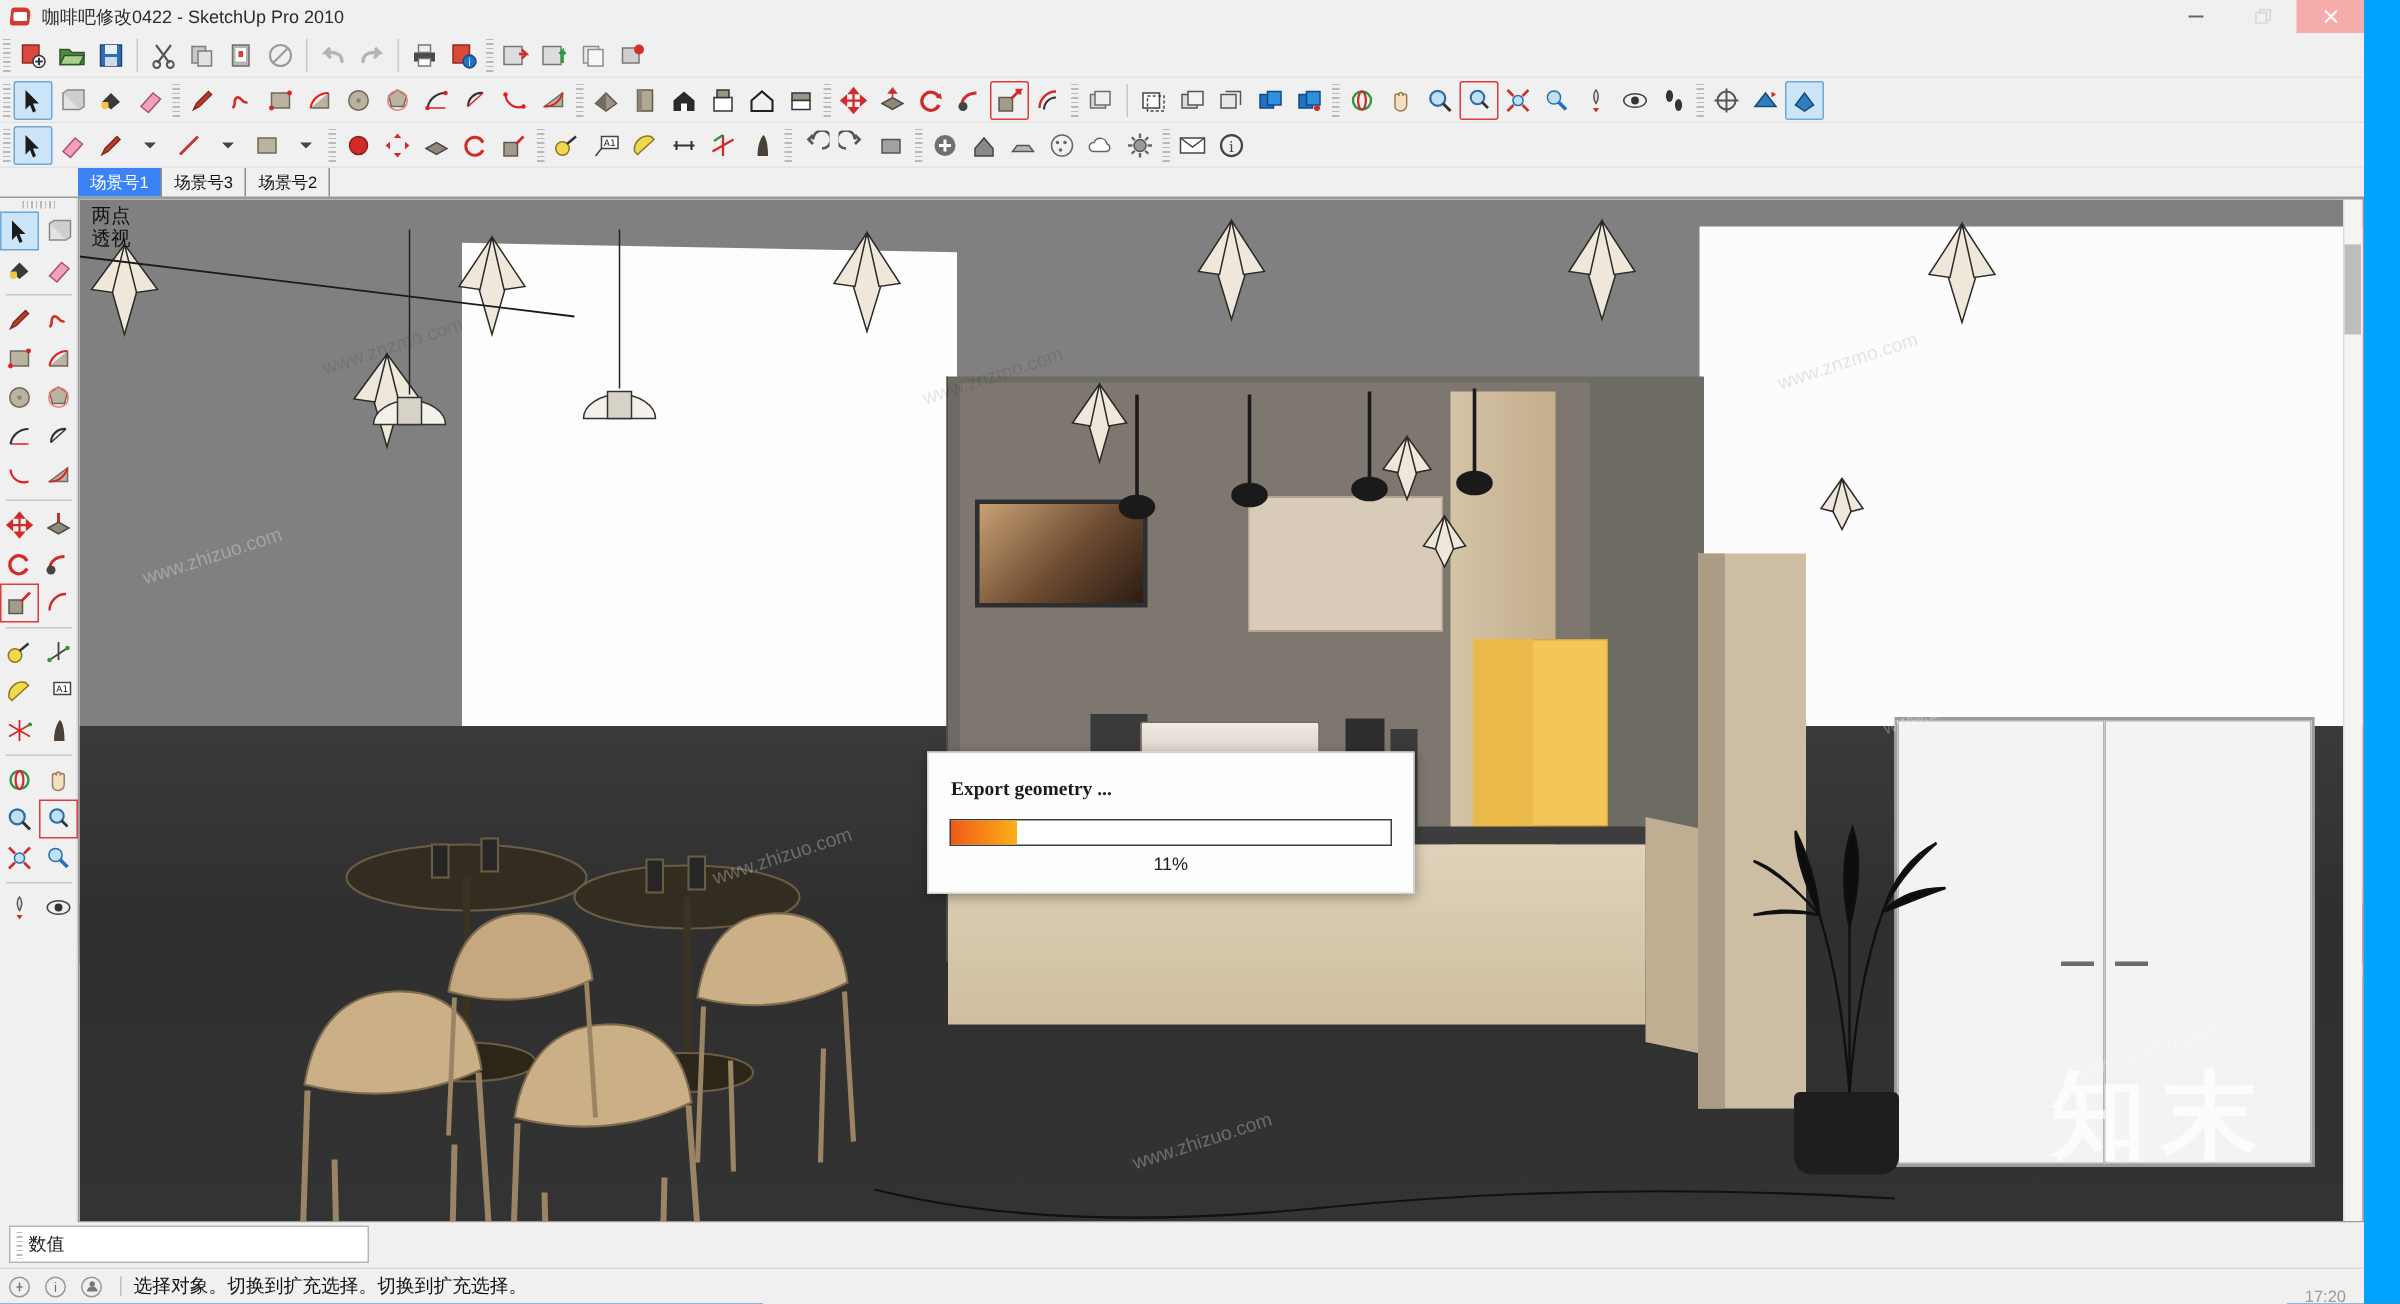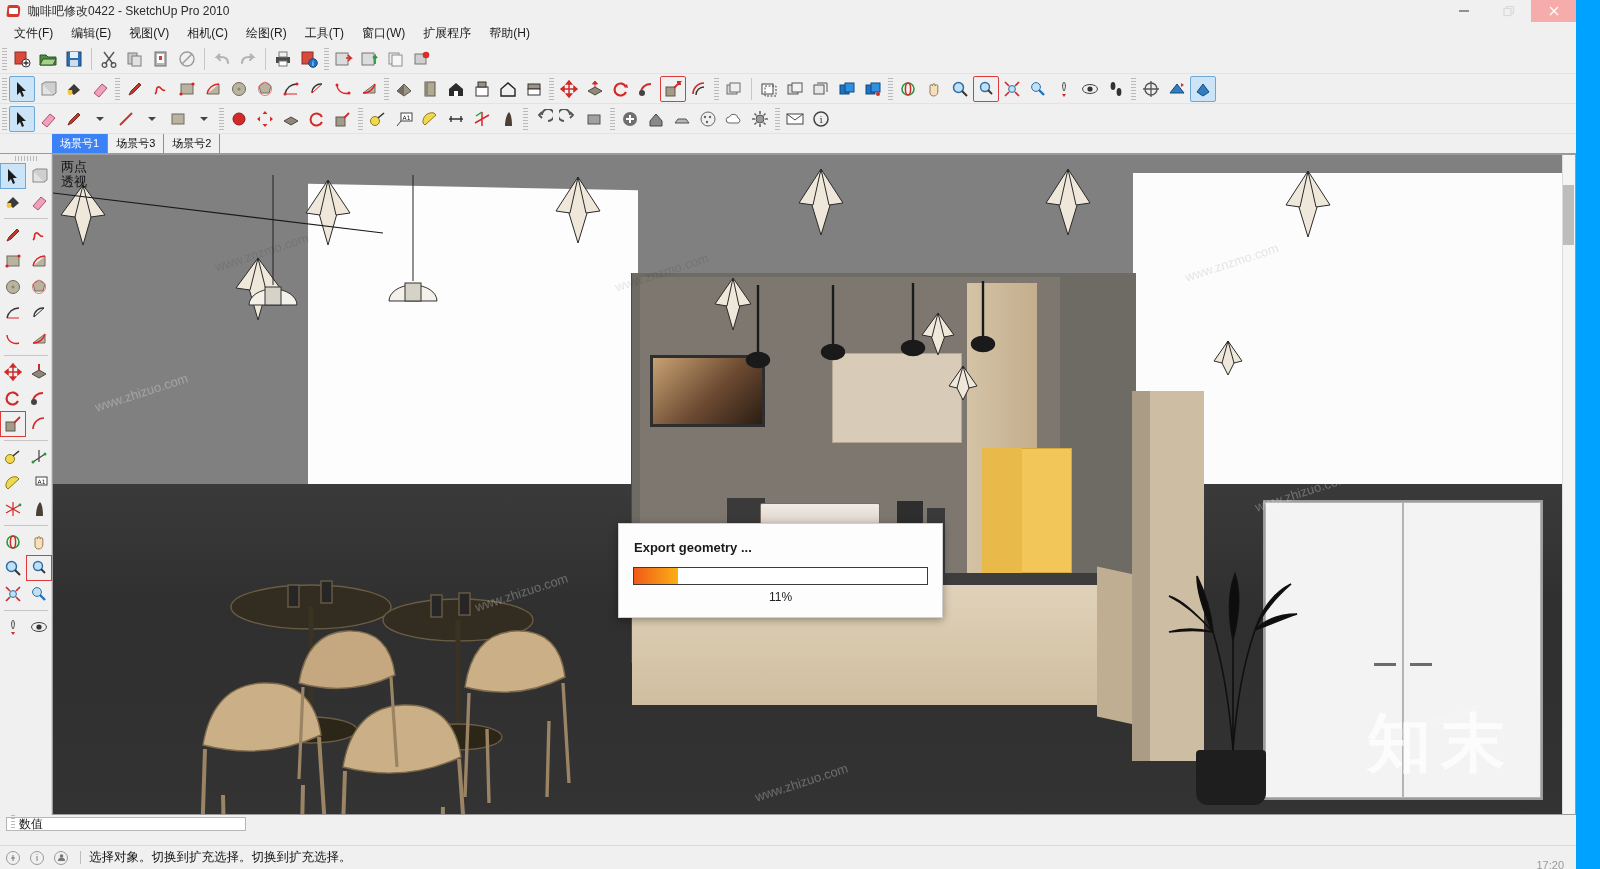--- a/index.html
+++ b/index.html
@@ -258,39 +258,39 @@
   .dialog {
     position: absolute; left: 618px; top: 369px;
     width: 325px; height: 95px;
     background: #fdfdfd;
     box-shadow: 0 2px 8px rgba(0,0,0,0.35);
     border: 1px solid #cfcfcf;
     z-index: 60;
   }
   .dlg-title {
     font-size: 13px; font-weight: bold; color: #1a1a1a;
-    padding: 16px 0 0 15px; font-family: Liberation Sans, sans-serif;
+    padding: 16px 0 0 15px; font-family: Liberation Serif, serif;
   }
   .pbar-outer {
     margin: 12px 14px 0 14px; height: 18px;
     background: #fff; border: 1px solid #3c3c3c;
   }
   .pbar-inner {
     height: 100%; background: linear-gradient(to right, #f05a16, #fbaf17);
   }
   .pbar-pct {
     text-align: center; font-size: 12px; color: #222; margin-top: 5px;
   }
   
   .bottombar {
     height: 54px; flex: none; background: #f0f0f0;
     position: relative;
   }
   .valuebox {
-    position: absolute; left: 6px; top: 2px; width: 240px; height: 14px;
+    position: absolute; left: 6px; top: 2px; width: 240px; height: 25px;
     background: #fff; border: 1px solid #b6b6b6;
     display: flex; align-items: center;
   }
   .valuebox .vgrip {
     width: 4px; height: 18px; margin: 0 4px;
     background-image: repeating-linear-gradient(to bottom, #b9b9b9 0, #b9b9b9 1px, transparent 1px, transparent 3px);
   }
   .valuebox .vtext { font-size: 12px; color: #222; }
   .statusrow {
     position: absolute; left: 0; top: 30px; height: 24px; width: 100%;
@@ -347,31 +347,20 @@
       </div>
       <div class="wc wc-close">
         <svg width="12" height="12">
           <line x1="2" y1="2" x2="10" y2="10" stroke="#fff" stroke-width="1.3"></line>
           <line x1="10" y1="2" x2="2" y2="10" stroke="#fff" stroke-width="1.3"></line>
         </svg>
       </div>
     </div>
   </div>
 
-  <div class="menubar">
-    <div class="menu-item">文件(F)</div>
-    <div class="menu-item">编辑(E)</div>
-    <div class="menu-item">视图(V)</div>
-    <div class="menu-item">相机(C)</div>
-    <div class="menu-item">绘图(R)</div>
-    <div class="menu-item">工具(T)</div>
-    <div class="menu-item">窗口(W)</div>
-    <div class="menu-item">扩展程序</div>
-    <div class="menu-item">帮助(H)</div>
-  </div>
 
   <div class="toolbar tb-row1">
     <div class="grip"></div>
     <div class="tbtn">
       <svg class="ic" viewBox="0 0 20 20">
           <rect x="3" y="3" width="11" height="12" fill="#d94a3b" stroke="#8f2b20"></rect>
           <circle cx="14" cy="14" r="4" fill="#fff" stroke="#333"></circle>
           <path d="M14 11.5v5M11.5 14h5" stroke="#333" stroke-width="1.3"></path>
         </svg>
     </div>

